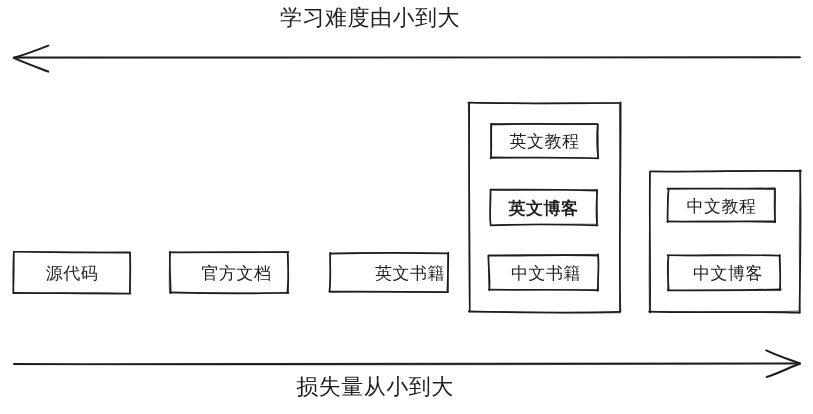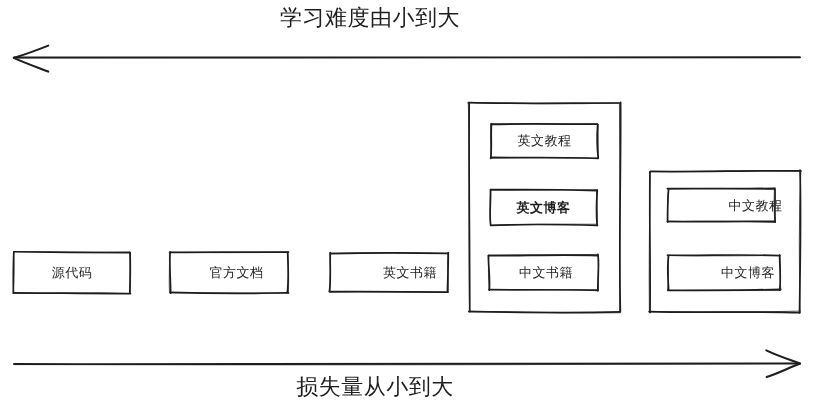--- a/index.html
+++ b/index.html
@@ -37,21 +37,21 @@
     text-align: center;
   }
   #bottom-axis-label {
     left: 0;
     top: 377px;
     width: 750px;
     text-align: center;
   }
   .node-label {
     position: absolute;
-    font-size: 13px;
+    font-size: 17px;
     line-height: 20px;
     white-space: nowrap;
     color: #1e1e1e;
     letter-spacing: 0.5px;
     text-align: center;
     pointer-events: none;
   }
   .hit {
     position: absolute;
     background: transparent;
@@ -155,22 +155,22 @@
 
 <div id="labels-layer">
   <div class="axis-label" id="top-axis-label">学习难度由小到大</div>
   <div class="axis-label" id="bottom-axis-label">损失量从小到大</div>
 <div class="node-label" style="left: 14px; top: 262.5px; width: 116px; text-align: center;">源代码</div>
     <div class="node-label" style="left: 170px; top: 262.5px; width: 133px;">官方文档</div>
     <div class="node-label" style="left: 330px; top: 262.5px; width: 104px; padding-left: 28px;">英文书籍</div>
     <div class="node-label" style="left: 491px; top: 131px; width: 107px;">英文教程</div>
     <div class="node-label" style="left: 490px; top: 197.5px; width: 107px; font-weight: bold;">英文博客</div>
     <div class="node-label" style="left: 489px; top: 262.5px; width: 114px;">中文书籍</div>
-    <div class="node-label" style="left: 668px; top: 195.5px; width: 107px; padding-left: 34px;">中文教程</div>
-    <div class="node-label" style="left: 668px; top: 262.5px; width: 120px; padding-left: 20px;">中文博客</div>
+    <div class="node-label" style="left: 668px; top: 195.5px; width: 107px;">中文教程</div>
+    <div class="node-label" style="left: 668px; top: 262.5px; width: 120px;">中文博客</div>
   </div>
 
 <div id="hit-layer">
     <div class="hit" style="left: 14px; top: 252px; width: 116px; height: 41px;"></div>
     <div class="hit" style="left: 170px; top: 252px; width: 118px; height: 41px;"></div>
     <div class="hit" style="left: 330px; top: 253px; width: 118px; height: 39px;"></div>
     <div class="hit" style="left: 469px; top: 103px; width: 151px; height: 209px;"></div>
     <div class="hit" style="left: 491px; top: 124px; width: 107px; height: 34px;"></div>
     <div class="hit" style="left: 490px; top: 190px; width: 107px; height: 35px;"></div>
     <div class="hit" style="left: 489px; top: 255px; width: 109px; height: 35px;"></div>

